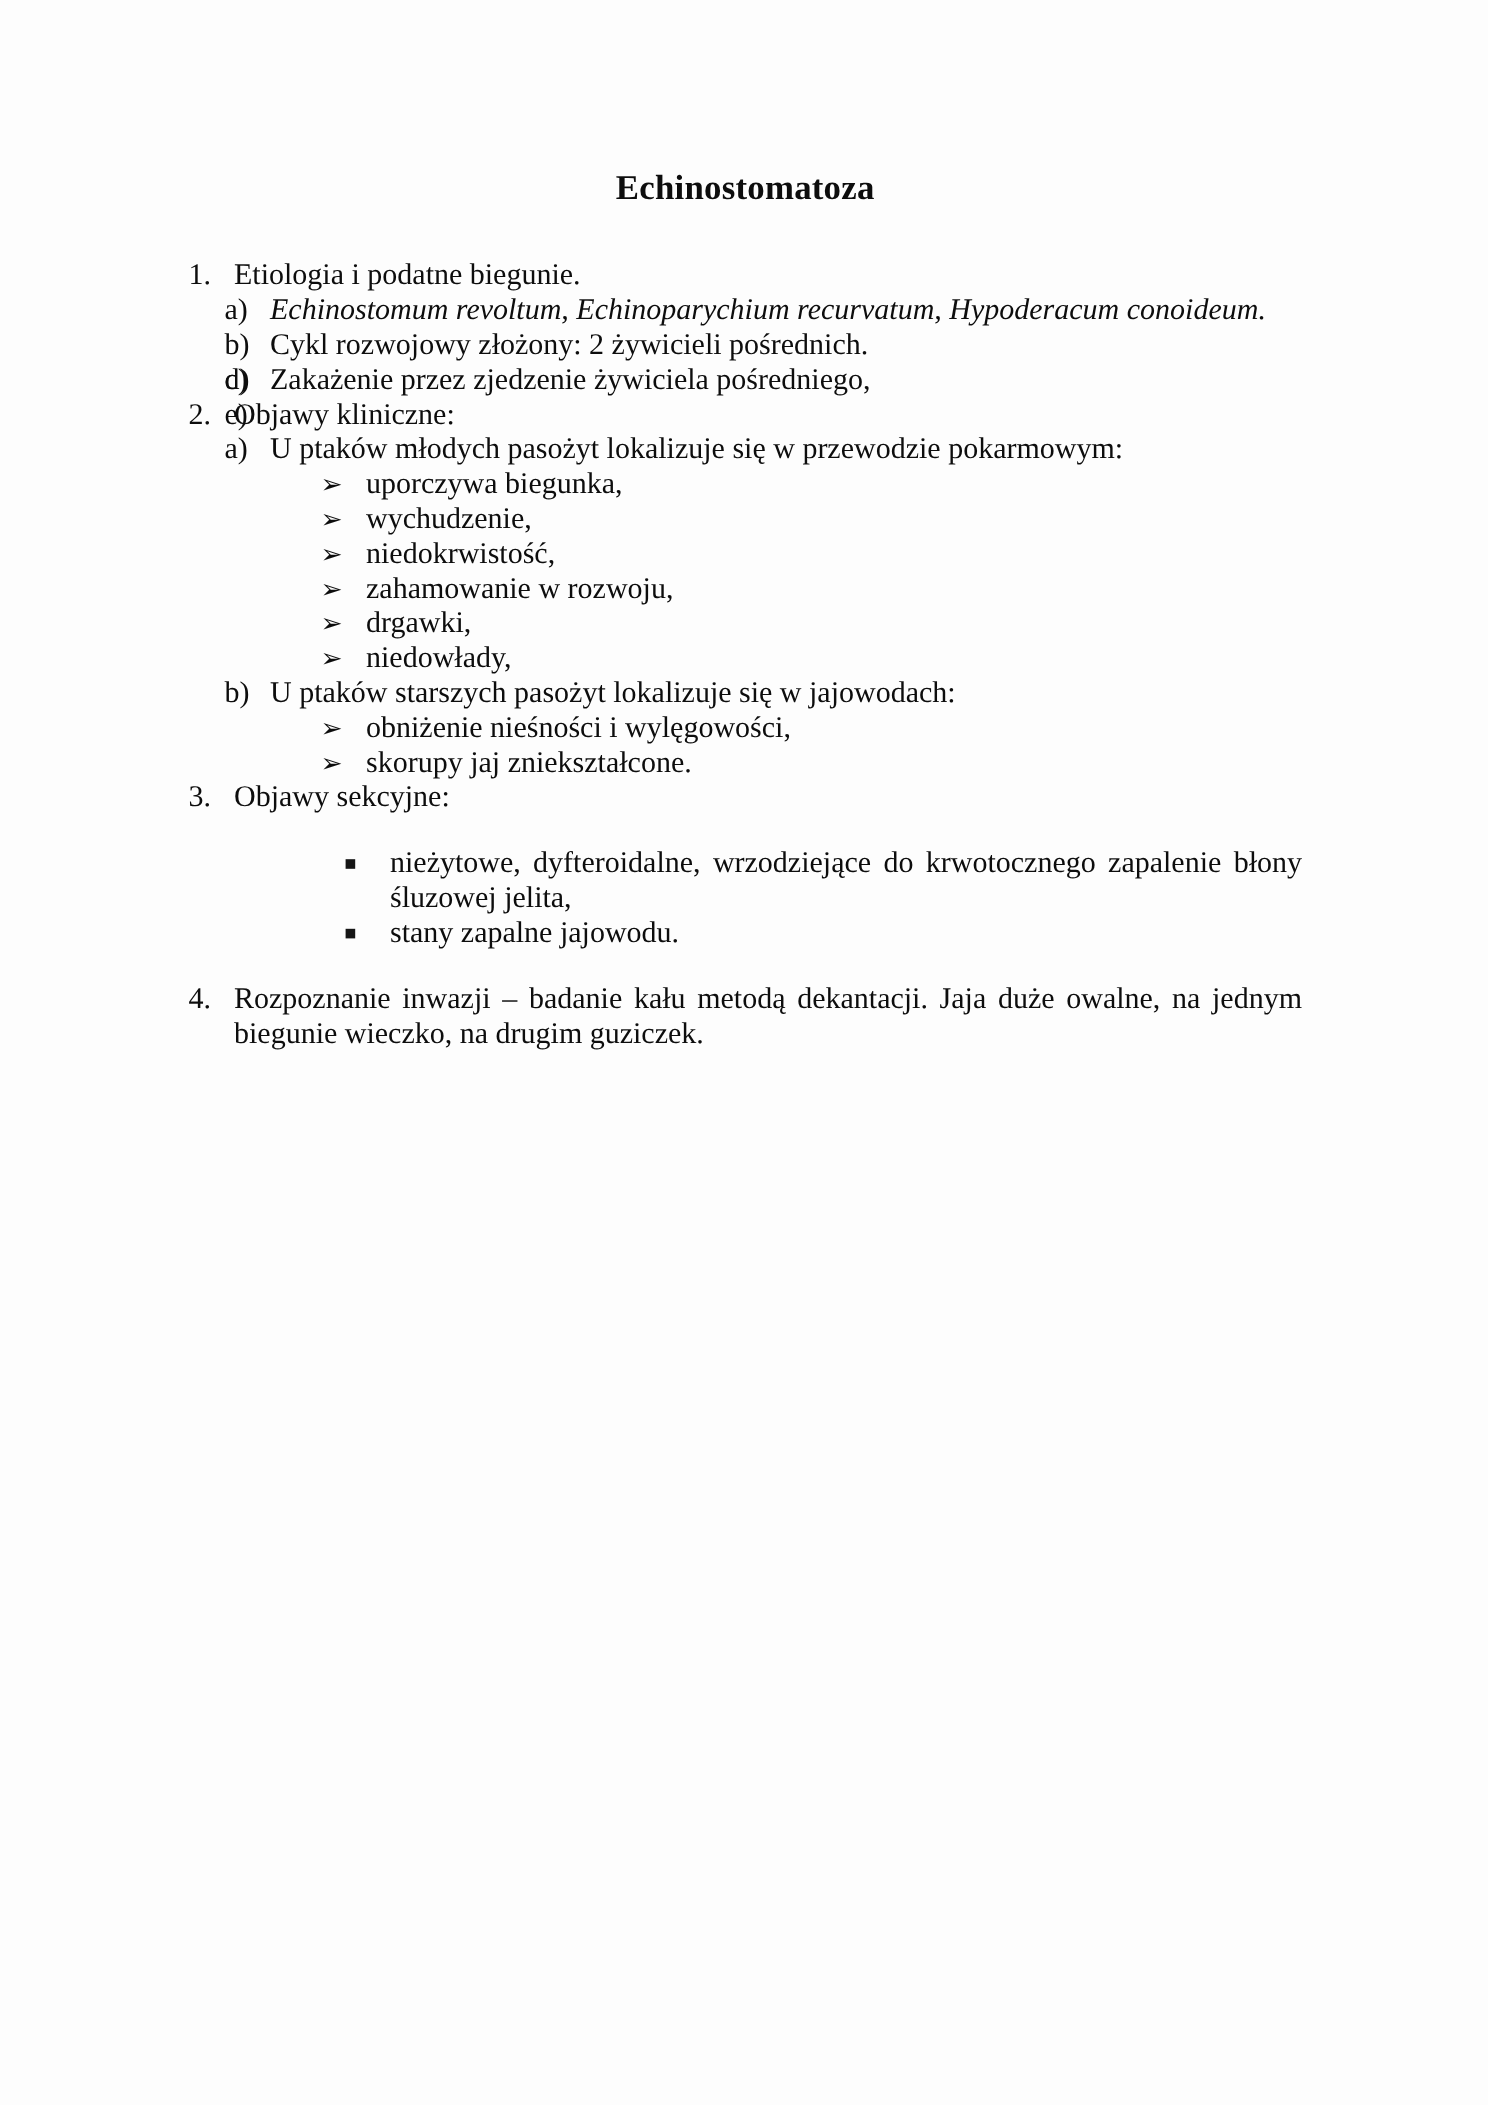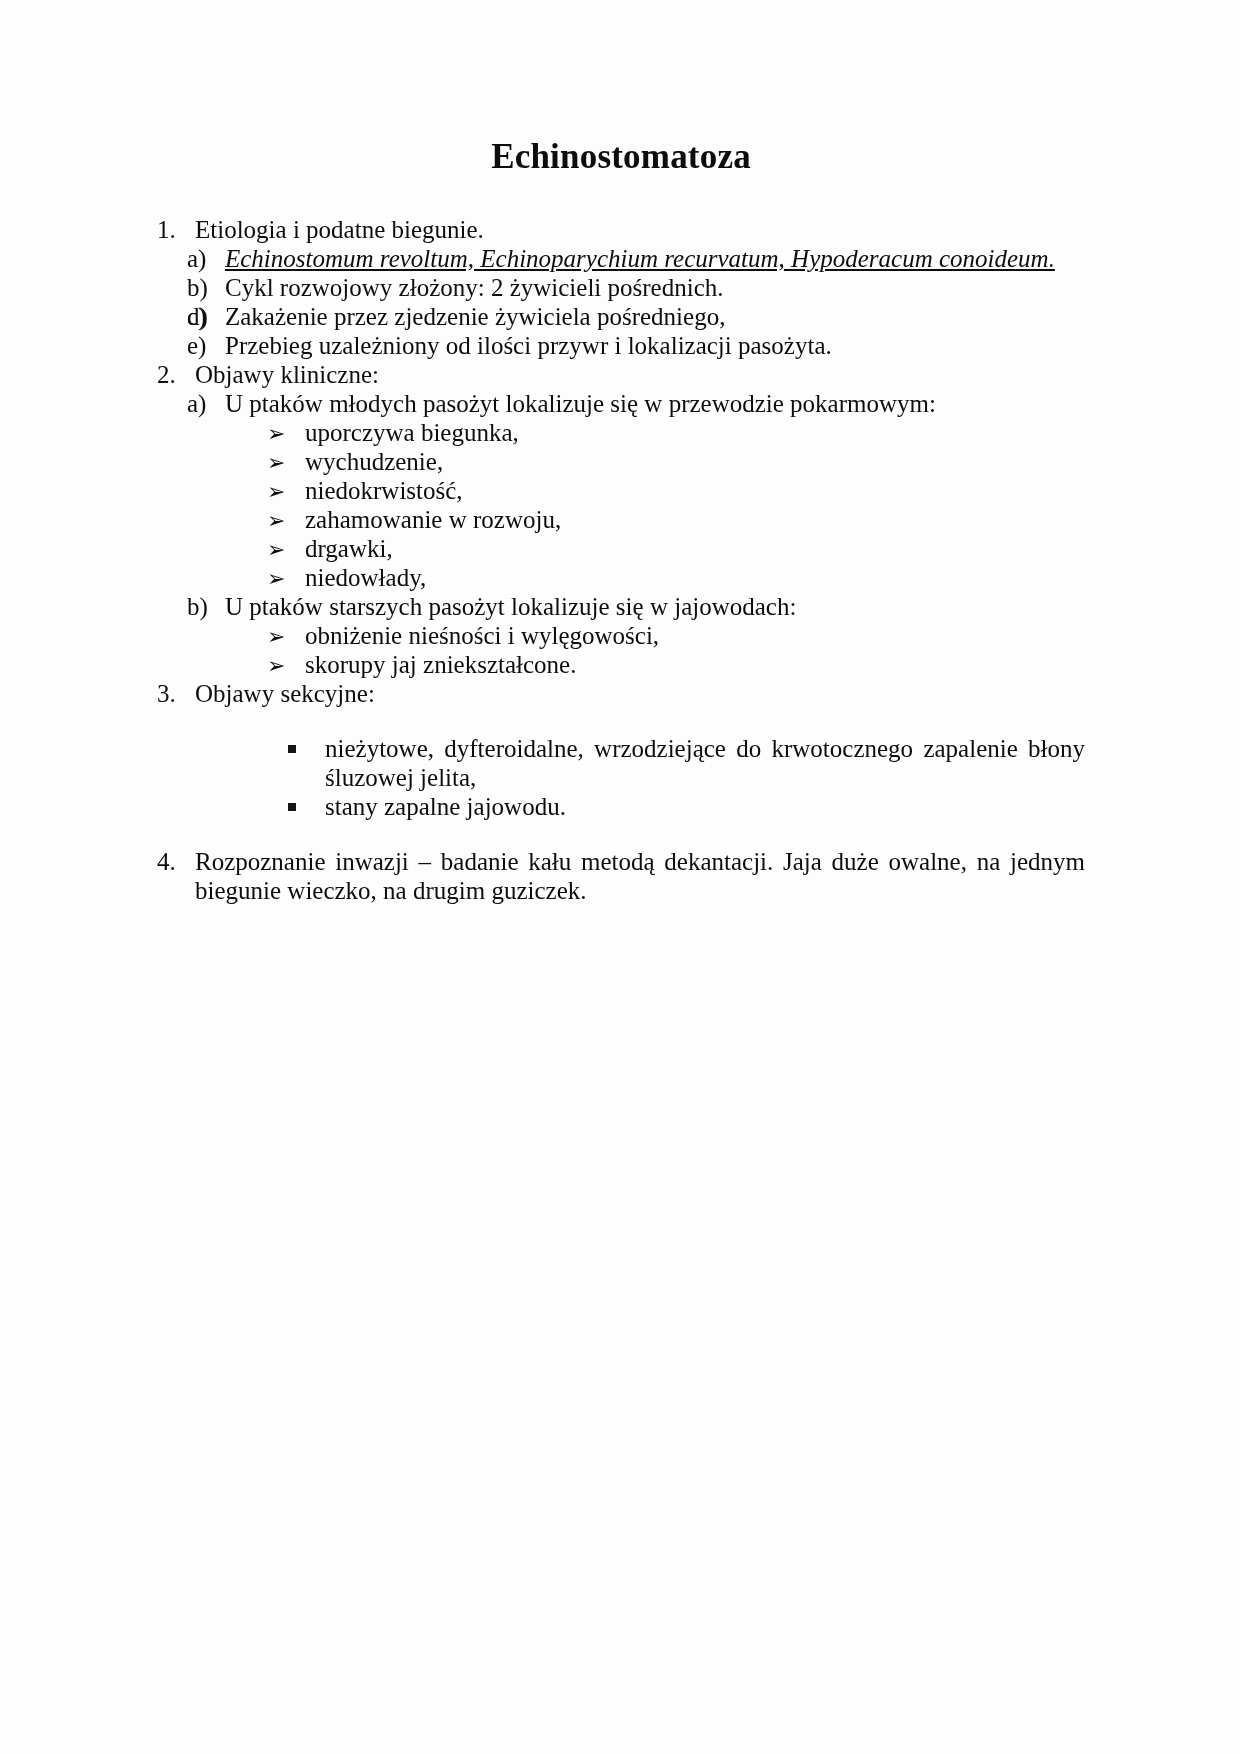--- a/index.html
+++ b/index.html
@@ -19,21 +19,21 @@
     position: absolute;
     inset: 0;
     background: #fdfdfd;
   }
   .doc-title {
     position: absolute;
     top: 139px;
     left: 157px;
     width: 928px;
     text-align: center;
-    font-size: 35px;
+    font-size: 29px;
     line-height: 36px;
     font-weight: bold;
     letter-spacing: 0.2px;
   }
   .content {
     position: absolute;
     top: 215px;
     left: 157px;
     width: 928px;
     font-size: 25px;
@@ -53,21 +53,21 @@
     position: absolute; left: 110px; top: 1px;
     font-family: "DejaVu Sans", sans-serif;
     font-size: 22px; line-height: 29px;
   }
   
   .l4 { padding-left: 168px; }
   .l4 .sq {
     position: absolute; left: 131px; top: 11px;
     width: 8px; height: 8px; background: #151515;
   }
-  .it { font-style: italic; text-decoration: underline; }
+  .it { font-style: italic; }
   .just { text-align: justify; margin-top: 26px; }
 </style>
 </head>
 <body>
 
 <div class="page">
 
   <div class="doc-title">Echinostomatoza</div>
 
   <div class="content">
@@ -82,21 +82,21 @@
     <div class="row l2">
       <span class="marker">b)</span><span>Cykl rozwojowy złożony: 2 żywicieli pośrednich.</span>
     </div>
     <div class="row l2">
       <span class="marker">c)</span>
     </div>
     <div class="row l2">
       <span class="marker">d)</span><span>Zakażenie przez zjedzenie żywiciela pośredniego,</span>
     </div>
     <div class="row l2">
-      <span class="marker">e)</span><span>Przebieg uzależniony od ilości przywr i lokalizacji pasożyta.</span>
+      <span class="marker">e)</span>
     </div>
 
     <div class="row l1">
       <span class="num">2.</span><span class="b">Objawy kliniczne</span><span>:</span>
     </div>
 
     <div class="row l2">
       <span class="marker">a)</span><span>U ptaków młodych pasożyt lokalizuje się w przewodzie pokarmowym:</span>
     </div>
 

